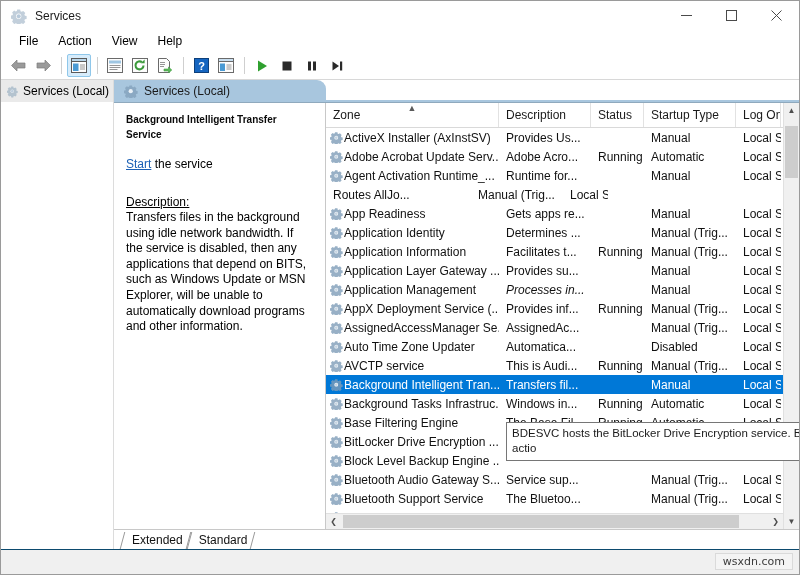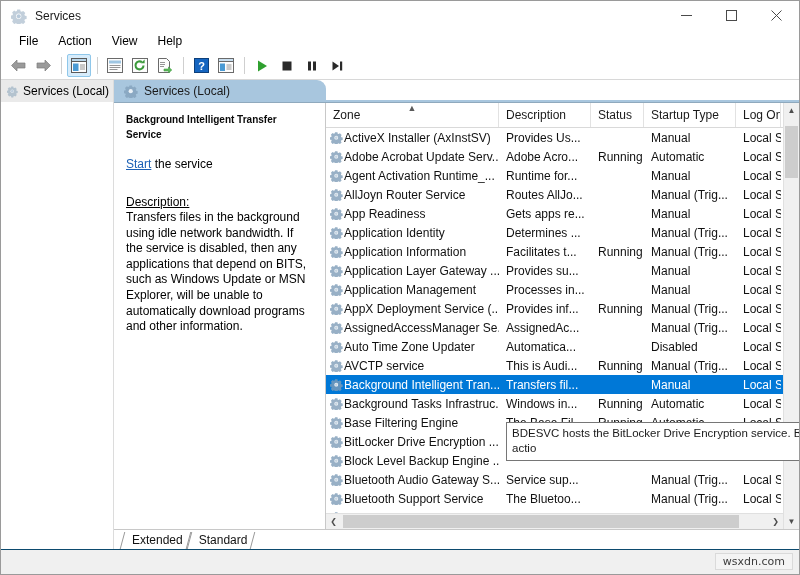--- a/index.html
+++ b/index.html
@@ -697,28 +697,20 @@
                       <span></span>
                     </div>
                     <div class="cell" style="width: 92px;">
                       <span>Manual</span>
                     </div>
                     <div class="cell" style="width: 45px;">
                       <span>Local Sy</span>
                     </div>
                   </div>
                   <div class="row">
-                    <div class="cell cell-name" style="width: 173px;">
-                      <svg width="13" height="13" viewBox="0 0 16 16" class="gear">
-                        <path d="M6.2 1.6h3l.3 1.7 1.2.5 1.5-.9 2.1 2.1-.9 1.5.5 1.2 1.7.3v3l-1.7.3-.5 1.2.9 1.5-2.1 2.1-1.5-.9-1.2.5-.3 1.7h-3l-.3-1.7-1.2-.5-1.5.9L1.1 13.6l.9-1.5-.5-1.2-1.7-.3v-3l1.7-.3.5-1.2-.9-1.5L3.2 2.5l1.5.9 1.2-.5z" fill="#7e9cb8" opacity="0.8"></path>
-                        <circle cx="7.7" cy="8.2" r="2.3" fill="#ffffff"></circle>
-                        <circle cx="7.7" cy="8.2" r="1.7" fill="#6f93b5" opacity="0.4"></circle>
-                      </svg>
-                      <span>AllJoyn Router Service</span>
-                    </div>
                     <div class="cell" style="width: 92px;">
                       <span>Routes AllJo...</span>
                     </div>
                     <div class="cell" style="width: 53px;">
                       <span></span>
                     </div>
                     <div class="cell" style="width: 92px;">
                       <span>Manual (Trig...</span>
                     </div>
                     <div class="cell" style="width: 45px;">
@@ -815,21 +807,21 @@
                   </div>
                   <div class="row">
                     <div class="cell cell-name" style="width: 173px;">
                       <svg width="13" height="13" viewBox="0 0 16 16" class="gear">
                         <path d="M6.2 1.6h3l.3 1.7 1.2.5 1.5-.9 2.1 2.1-.9 1.5.5 1.2 1.7.3v3l-1.7.3-.5 1.2.9 1.5-2.1 2.1-1.5-.9-1.2.5-.3 1.7h-3l-.3-1.7-1.2-.5-1.5.9L1.1 13.6l.9-1.5-.5-1.2-1.7-.3v-3l1.7-.3.5-1.2-.9-1.5L3.2 2.5l1.5.9 1.2-.5z" fill="#7e9cb8" opacity="0.8"></path>
                         <circle cx="7.7" cy="8.2" r="2.3" fill="#ffffff"></circle>
                         <circle cx="7.7" cy="8.2" r="1.7" fill="#6f93b5" opacity="0.4"></circle>
                       </svg>
                       <span>Application Management</span>
                     </div>
-                    <div class="cell" style="width: 92px;">
+                    <div class="cell" style="width: 92px; font-style: italic;">
                       <span>Processes in...</span>
                     </div>
                     <div class="cell" style="width: 53px;">
                       <span></span>
                     </div>
                     <div class="cell" style="width: 92px;">
                       <span>Manual</span>
                     </div>
                     <div class="cell" style="width: 45px;">
                       <span>Local Sy</span>

